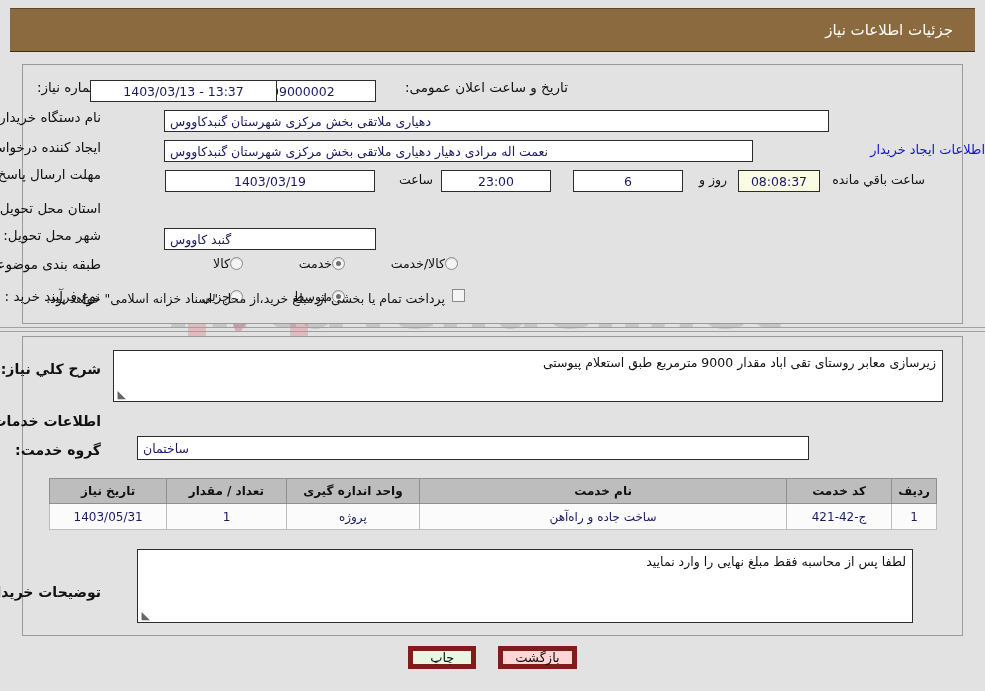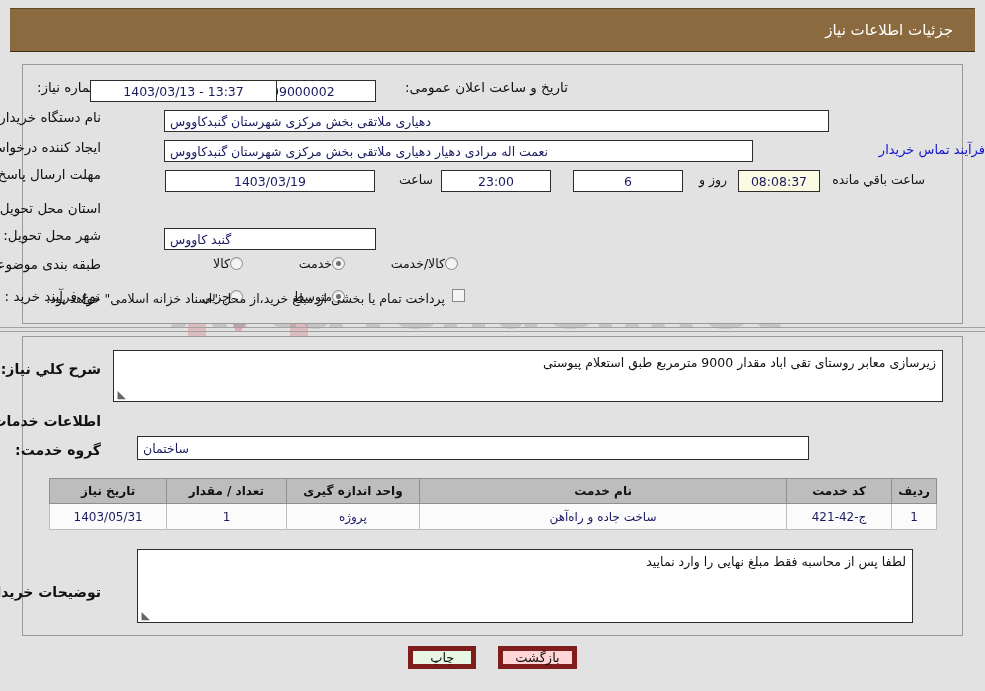--- a/index.html
+++ b/index.html
@@ -263,21 +263,21 @@
 
   <div class="row" style="right:884px; top:109px;">
     <span class="lbl">نام دستگاه خریدار:</span>
   </div>
   <div class="fld right" style="position:absolute; right:156px; top:110px; width:665px; z-index:8;">دهیاری ملاتقی بخش مرکزی شهرستان گنبدکاووس</div>
 
   <div class="row" style="right:884px; top:139px;">
     <span class="lbl">ایجاد کننده درخواست:</span>
   </div>
   <div class="fld right" style="position:absolute; right:232px; top:140px; width:589px; z-index:8;">نعمت اله مرادی دهیار دهیاری ملاتقی بخش مرکزی شهرستان گنبدکاووس</div>
-  <a class="link" style="position:absolute; right:-0px; left:104px; top:142px; z-index:8;">فرآیند تماس خریدار</a>
+  <a class="link" style="position:absolute; right:-0px; left:104px; top:142px; z-index:8;">اطلاعات ایجاد خریدار</a>
 
   <div class="row" style="right:884px; top:163px; max-width:92px; display:block; line-height:1.35;">
     <span class="lbl">مهلت ارسال پاسخ: تا تاریخ:</span>
   </div>
   <div class="fld center num" style="position:absolute; right:610px; top:170px; width:210px; z-index:8;">1403/03/19</div>
   <span class="lbl" style="position:absolute; right:552px; top:172px; font-size:12.5px; z-index:8;">ساعت</span>
   <div class="fld center num" style="position:absolute; right:434px; top:170px; width:110px; z-index:8;">23:00</div>
   <div class="fld center num" style="position:absolute; right:302px; top:170px; width:110px; z-index:8;">6</div>
   <span class="lbl" style="position:absolute; right:258px; top:172px; font-size:12.5px; z-index:8;">روز و</span>
   <div class="fld center num yellow" style="position:absolute; right:165px; top:170px; width:82px; z-index:8;">08:08:37</div>

